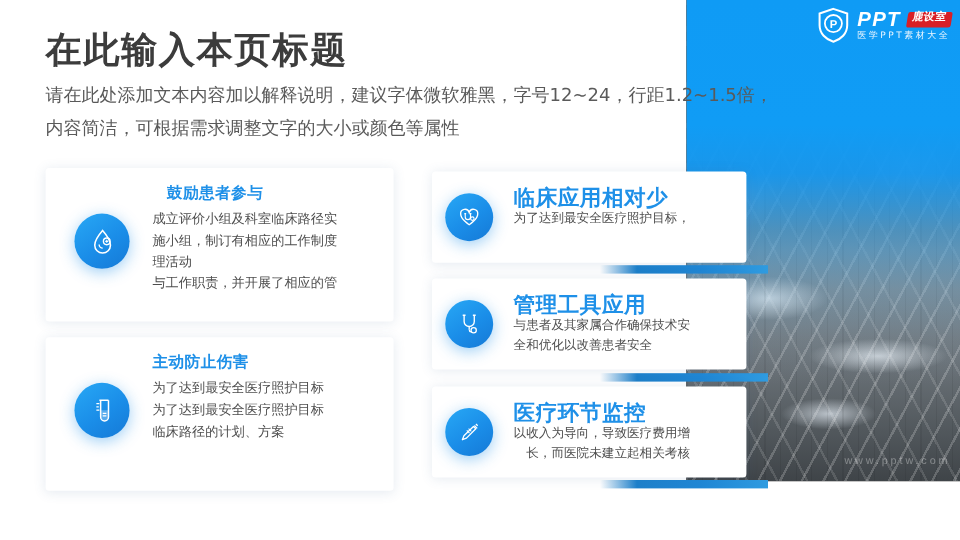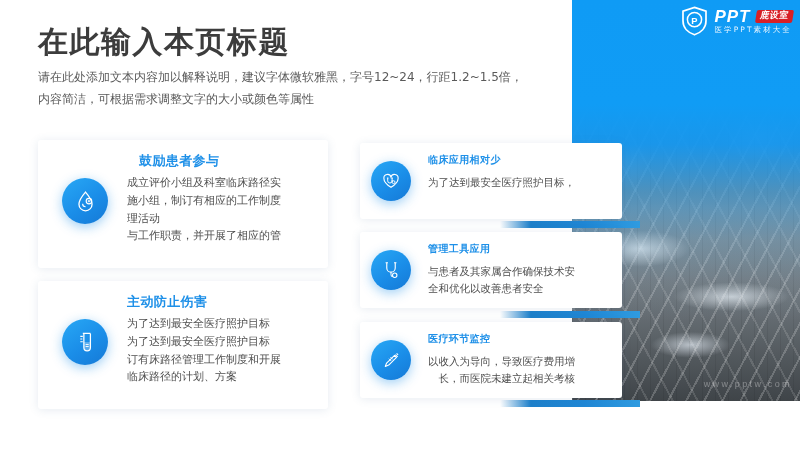--- a/index.html
+++ b/index.html
@@ -67,21 +67,21 @@
   }
 
   
   .title {
     position:absolute; left:38px; top:22px;
     font-size:30px; font-weight:bold; color:#3c3c3c; letter-spacing:1.5px;
     white-space:nowrap;
   }
   .subtitle {
     position:absolute; left:38px; top:66px; width:520px;
-    font-size:12px; color:#5a5a5a; line-height:1.85;
+    font-size:15px; color:#5a5a5a; line-height:1.85;
   }
   .subtitle div { white-space:nowrap; }
 
   
   .card {
     position:absolute; background:#fff;
     box-shadow:0 1px 10px rgba(60,100,150,.13);
     border-radius:3px;
   }
   .card-inner { position:relative; height:100%; }
@@ -106,21 +106,21 @@
   #card0 .c-title { top:12px;margin-left:12px; }
   #card0 .c-body { top:34px; }
   #card1 { top:281px; height:128px; }
   #card1 .ico { top:38px; }
   #card1 .c-title { top:12px; }
   #card1 .c-body { top:34px; }
 
   
   .rcard { left:360px; width:262px; height:76px; }
   .rcard .ico { width:40px; height:40px; left:11px; top:18px; }
-  .rcard .c-title { left:68px; top:10px; font-size:10px; letter-spacing:.4px; position:absolute; }
+  .rcard .c-title { left:68px; top:10px; font-size:18px; letter-spacing:.4px; position:absolute; }
   .rcard .c-body  { left:68px; top:31px; font-size:10.5px; line-height:1.58; position:absolute; }
   #card2 { top:143px; }
   #card3 { top:232px; }
   #card4 { top:322px;text-align:right; }
 
   
   .conn {
     position:absolute; left:500px; width:140px; height:7px;
     background:linear-gradient(90deg, rgba(255,255,255,0) 0%, #1d7fc9 22%, #1f86d4 60%, #2f9be0 100%);
   }
@@ -189,21 +189,20 @@
           <path d="M10.2 3.6 h5.6 M11.3 3.6 v14.6 a3.4 3.4 0 0 0 6.8 0 V3.6 M11.3 3.6 h6.8" fill="none" stroke="#fff" stroke-width="1.3" stroke-linejoin="round"></path>
           <path d="M11.4 12.4 h6.6 a0 0 0 0 1 0 0 v5.8 a3.3 3.3 0 0 1 -6.6 0 Z" fill="#fff" opacity=".28"></path>
           <path d="M13.1 15 h3.2 M13.1 17.2 h3.2" stroke="#fff" stroke-width="1"></path>
           <path d="M7.6 6.6 h2.6 M7.6 9.4 h2.1 M7.6 12.2 h2.6" stroke="#fff" stroke-width="1.1"></path>
         </svg>
       </span>
       <span class="c-title">主动防止伤害</span>
       <span class="c-body">
         <div>为了达到最安全医疗照护目标</div>
         <div>为了达到最安全医疗照护目标</div>
-        <div>订有床路径管理工作制度和开展</div>
         <div>临床路径的计划、方案</div>
       </span>
     </div>
   </div>
 
   <div class="card rcard" id="card2">
     <div class="card-inner">
       <span class="ico">
         <svg viewBox="0 0 26 26" width="22" height="22">
           <path d="M13 20.4 C13 20.4 4.6 15 4.6 9.9 A4.3 4.3 0 0 1 13 8.3 A4.3 4.3 0 0 1 21.4 9.9 C21.4 15 13 20.4 13 20.4 Z" fill="none" stroke="#fff" stroke-width="1.35"></path>

